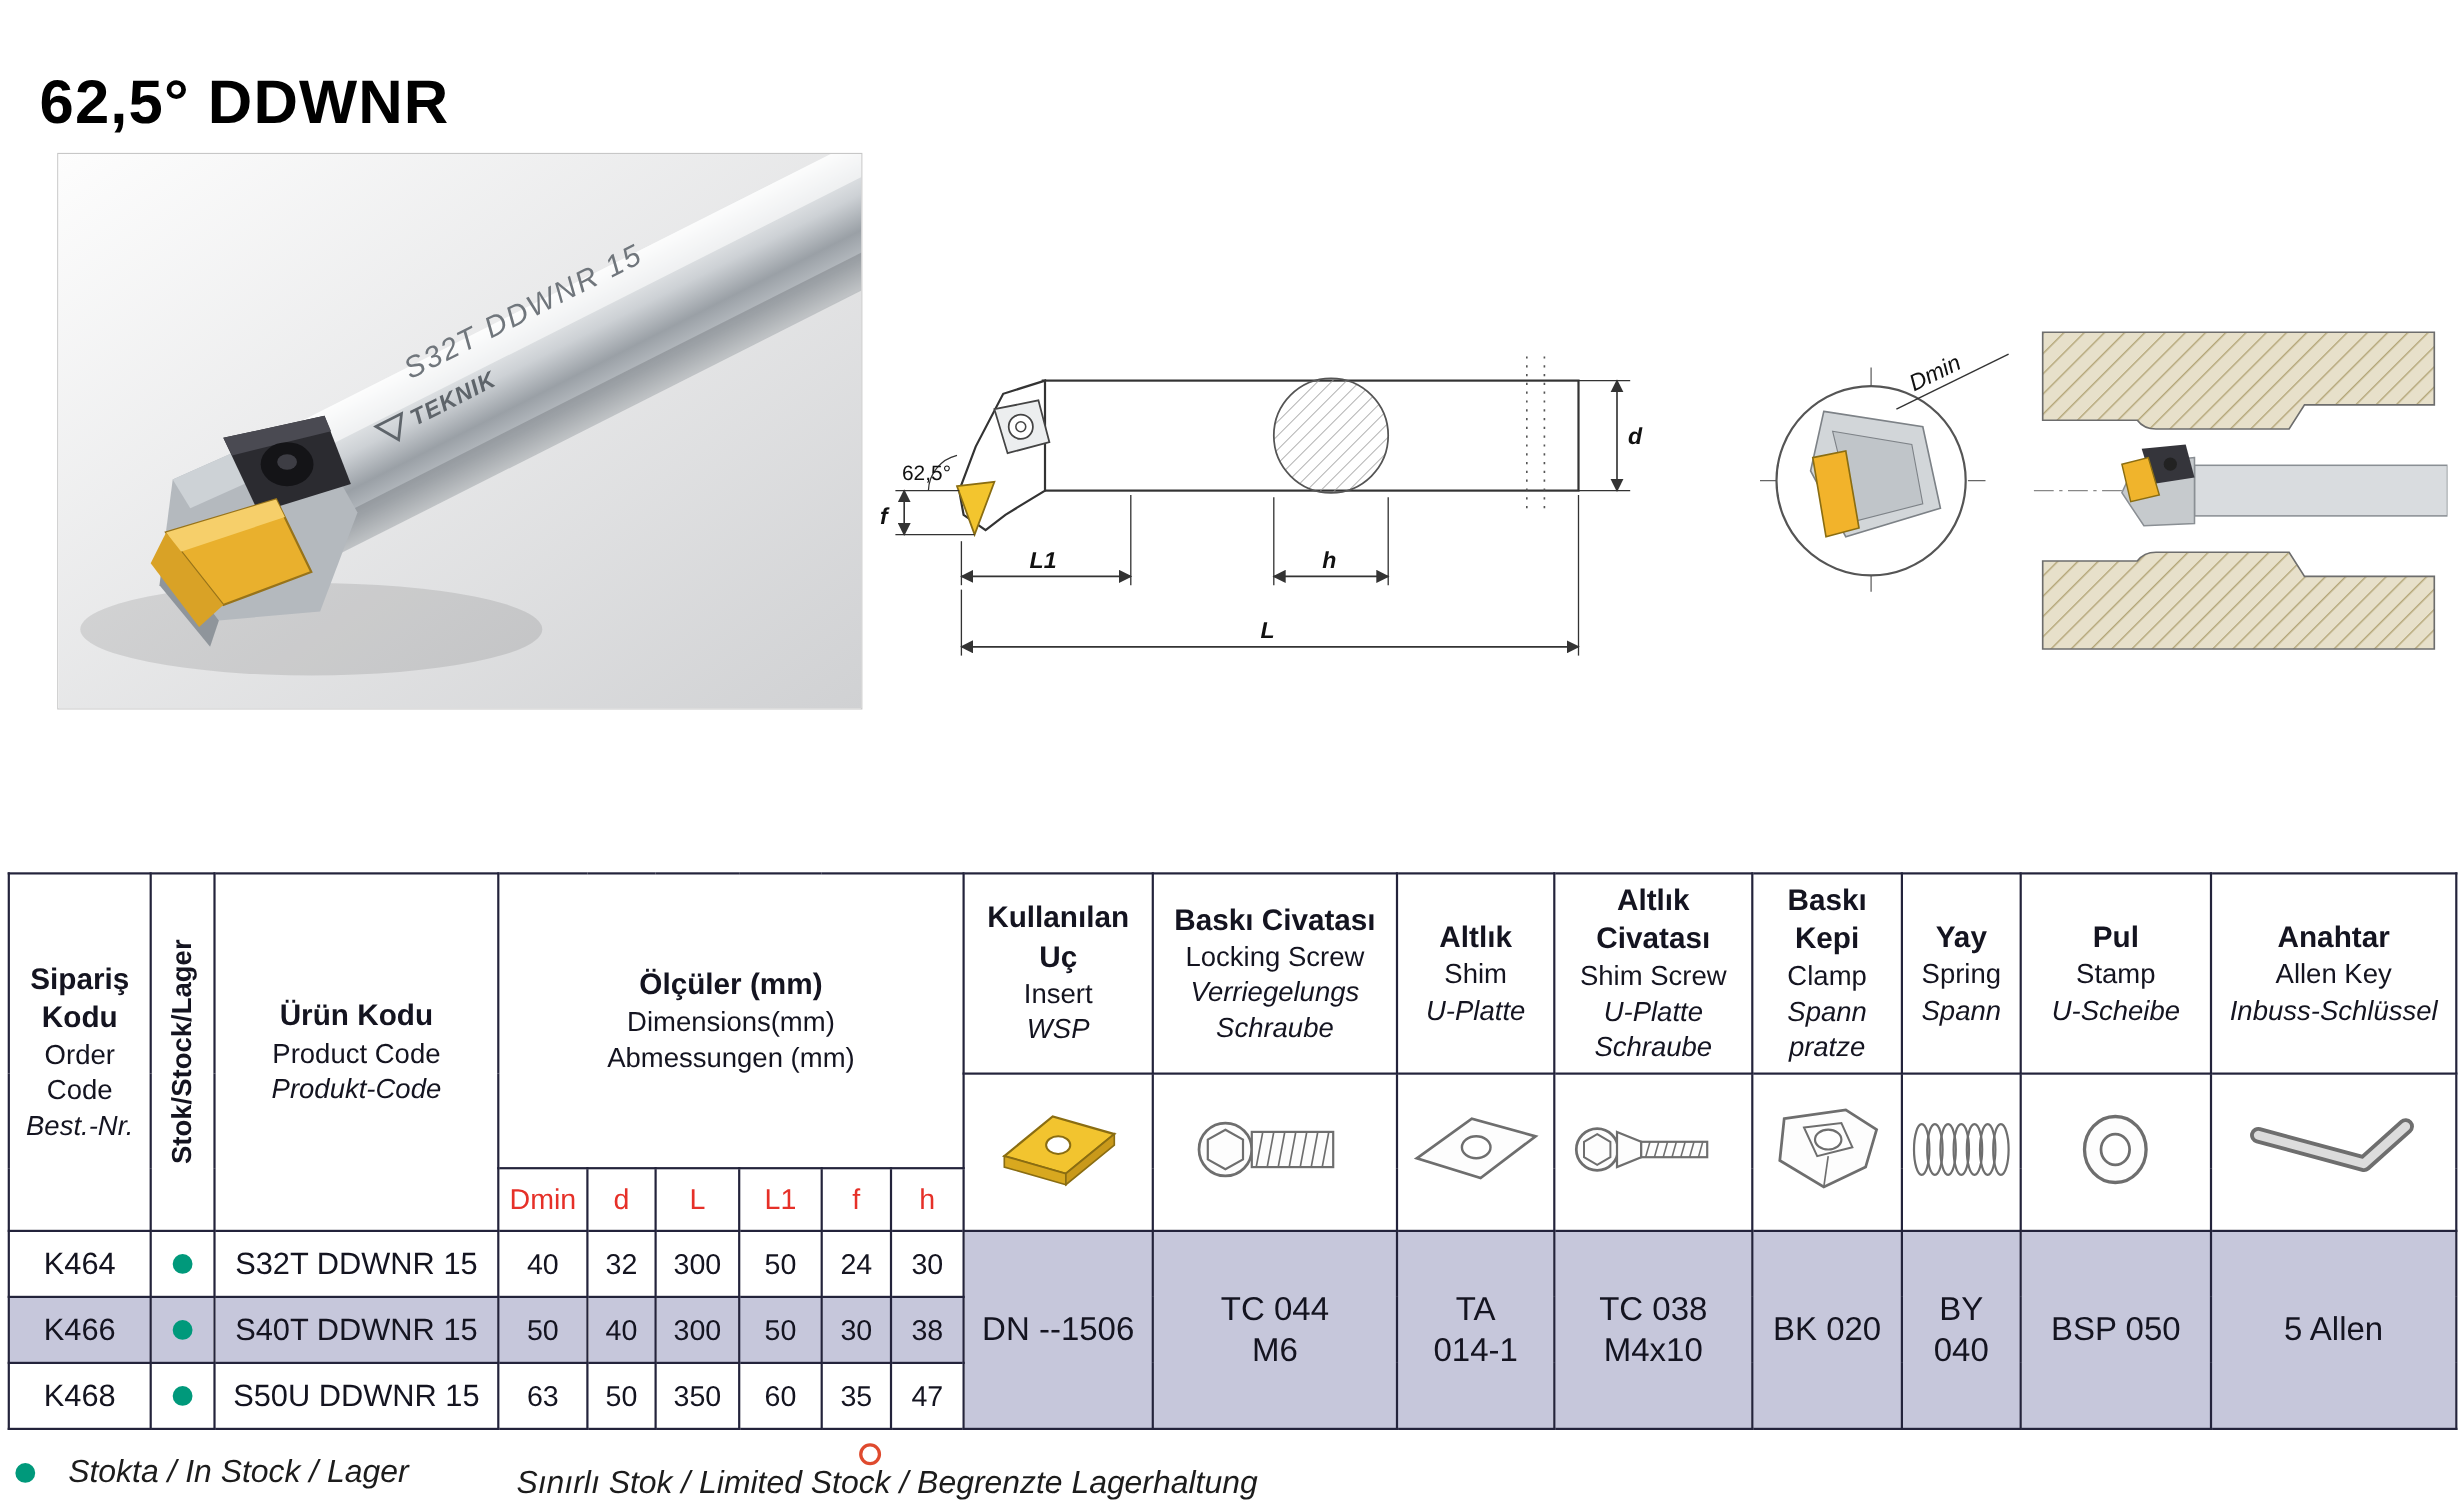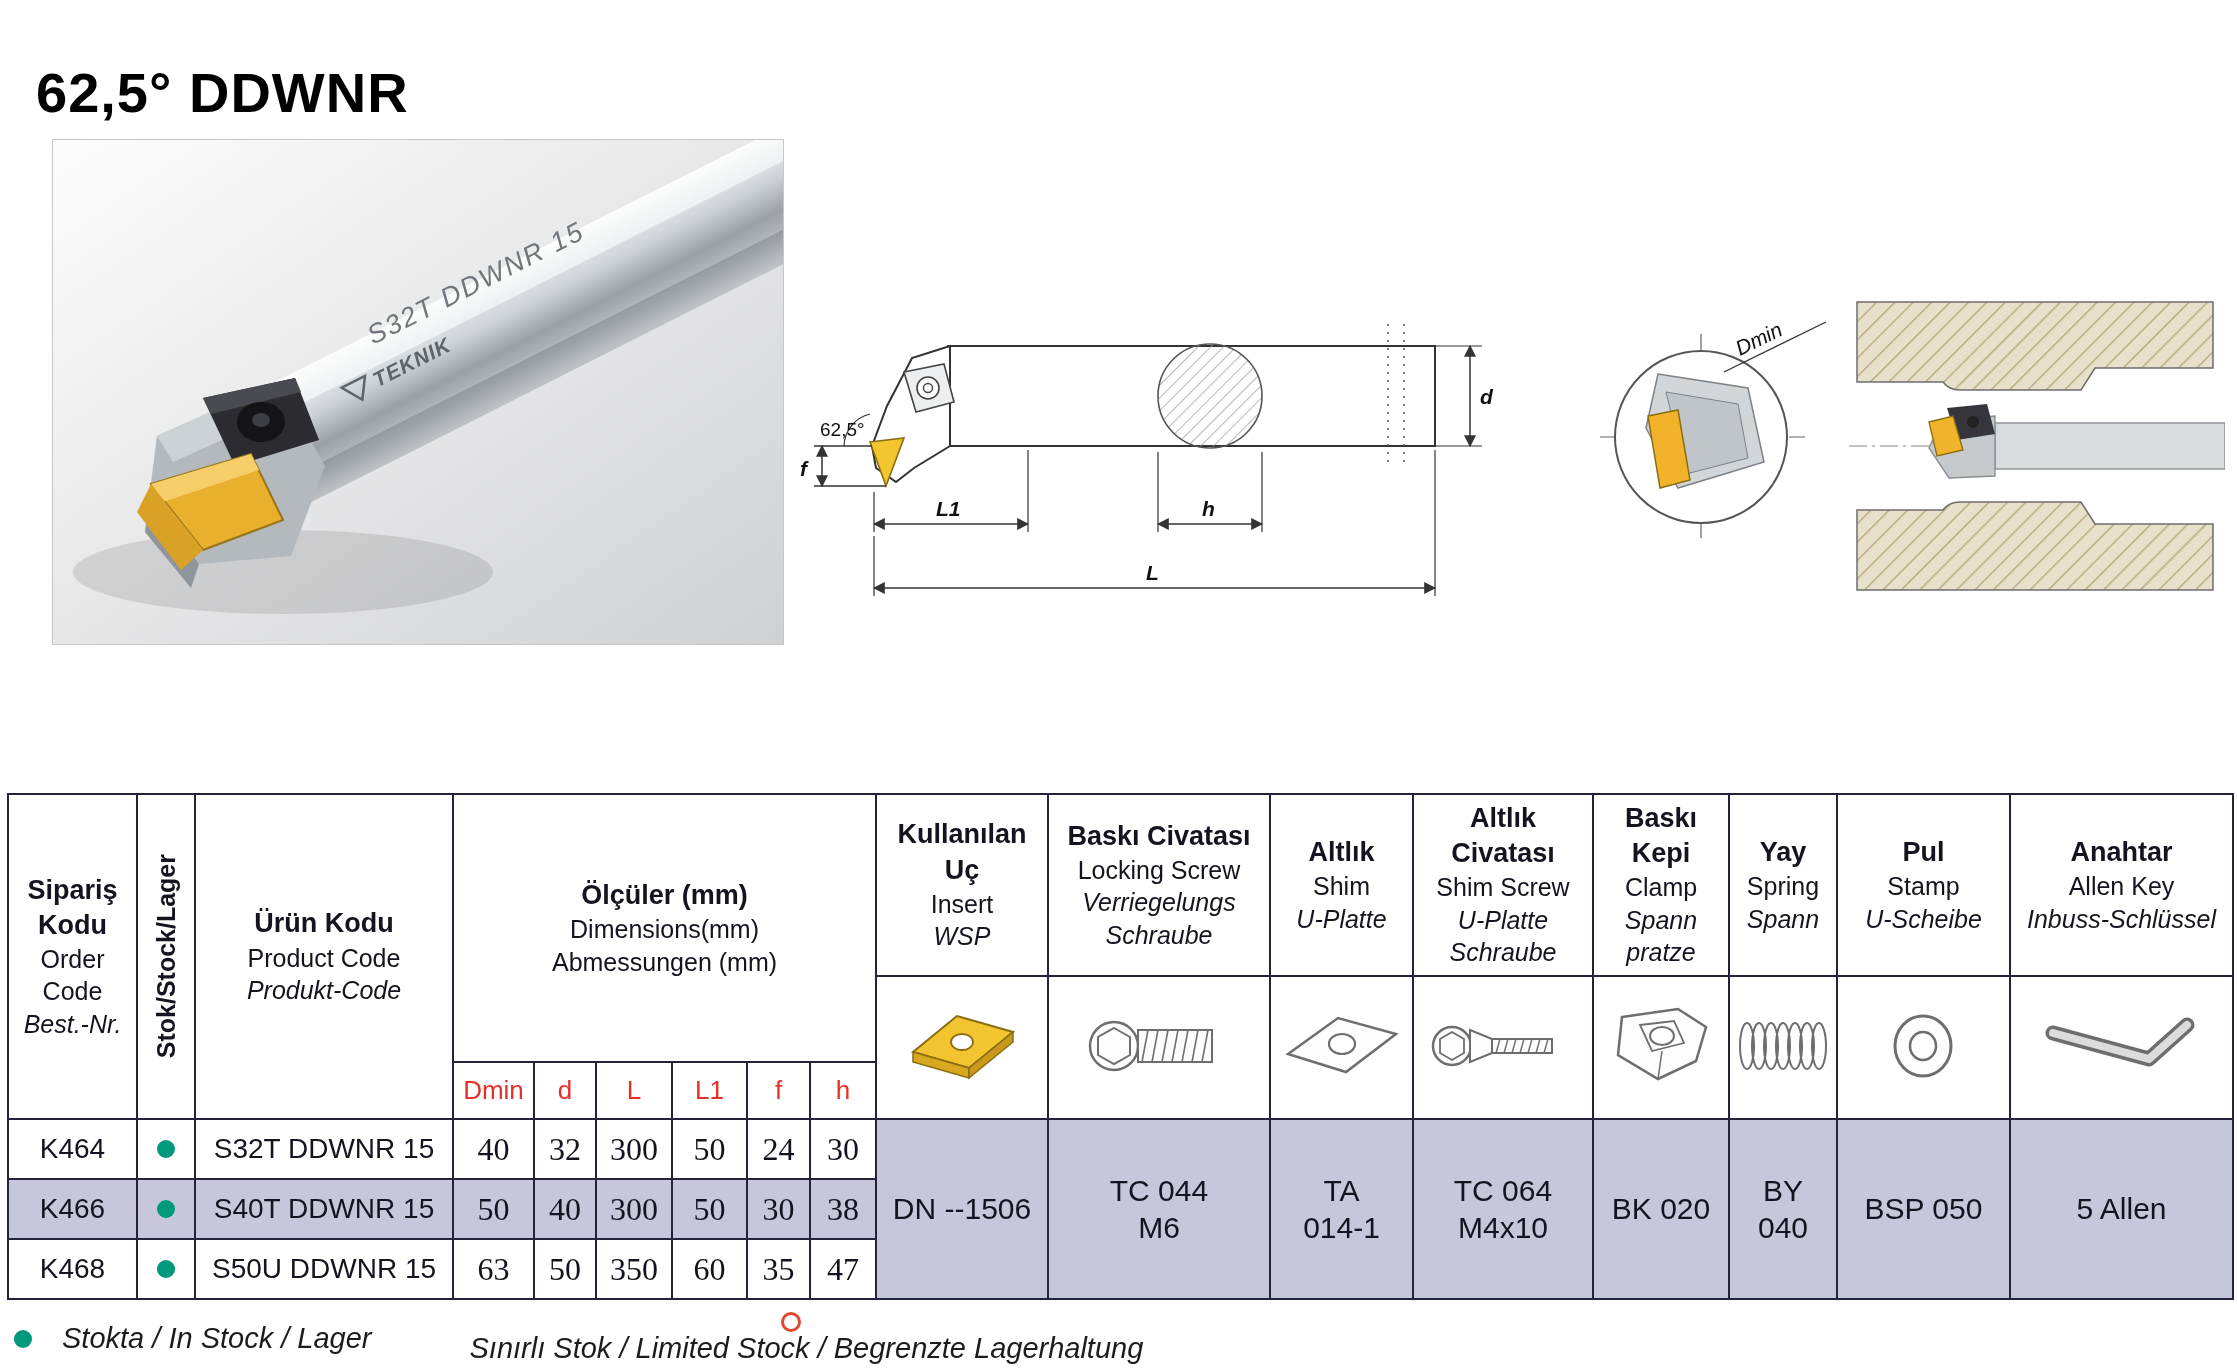--- a/index.html
+++ b/index.html
@@ -32,21 +32,21 @@
   .hl2{font-size:25px;line-height:1.3;}
   .hl3{font-size:25px;line-height:1.3;font-style:italic;}
   .redh{color:#e63028;font-weight:bold;font-size:26px;}
   .vert{
     writing-mode:vertical-rl;transform:rotate(180deg);font-weight:bold;font-size:25px;
     white-space:nowrap;margin:0 auto;
   }
   .lav{background:#c6c7db;}
   .oc{font-weight:bold;font-size:28px;}
   .pc{font-weight:bold;font-size:28px;}
-  .dimv{font-weight:bold;font-size:32px;font-family:Liberation Serif, serif;}
+  .dimv{font-weight:bold;font-size:26px;}
   .shv{font-weight:bold;font-size:30px;line-height:1.25;}
   .dot{display:inline-block;width:18px;height:18px;border-radius:50%;background:#00997b;vertical-align:middle;}
   .ring{display:inline-block;width:14px;height:14px;border-radius:50%;border:3px solid #df4a2e;background:transparent;vertical-align:middle;}
   
   .legend{
     position:absolute;left:14px;top:1312px;display:flex;align-items:center;
     font-size:29px;font-style:italic;color:#1c1c1c;
   }
   .legend .ltext{margin-left:30px;}
   .legend .grp2{margin-left:68px;display:flex;align-items:center;flex-direction:column;}
@@ -374,21 +374,21 @@
     <td rowspan="3" class="lav shv">DN --1506</td>
     <td rowspan="3" class="lav shv">
       <div>TC 044</div>
       <div>M6</div>
     </td>
     <td rowspan="3" class="lav shv">
       <div>TA</div>
       <div>014-1</div>
     </td>
     <td rowspan="3" class="lav shv">
-      <div>TC 064</div>
+      <div>TC 038</div>
       <div>M4x10</div>
     </td>
     <td rowspan="3" class="lav shv">BK 020</td>
     <td rowspan="3" class="lav shv">
       <div>BY</div>
       <div>040</div>
     </td>
     <td rowspan="3" class="lav shv">BSP 050</td>
     <td rowspan="3" class="lav shv">5 Allen</td>
   </tr>

